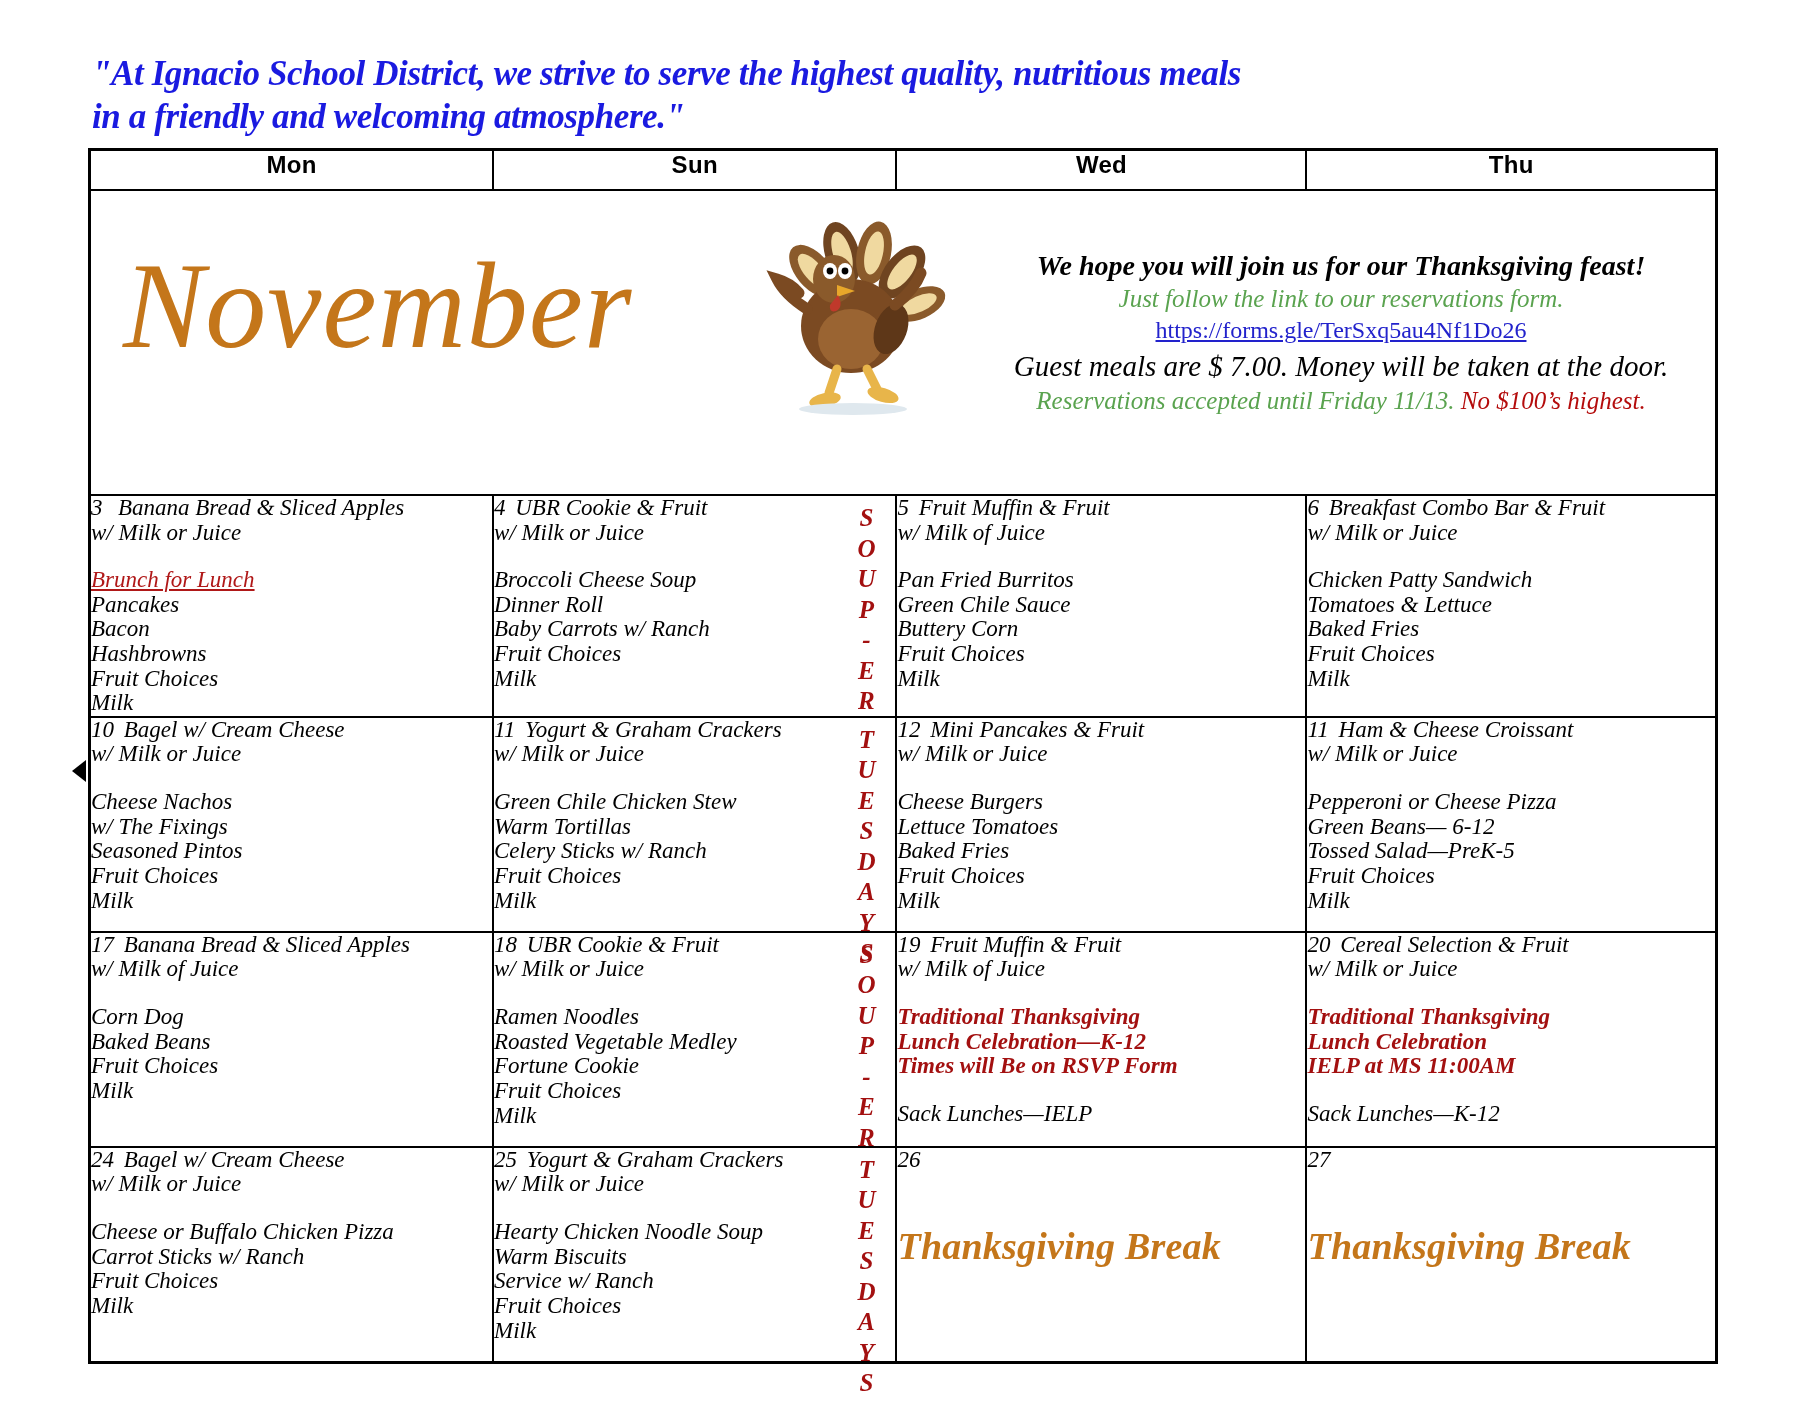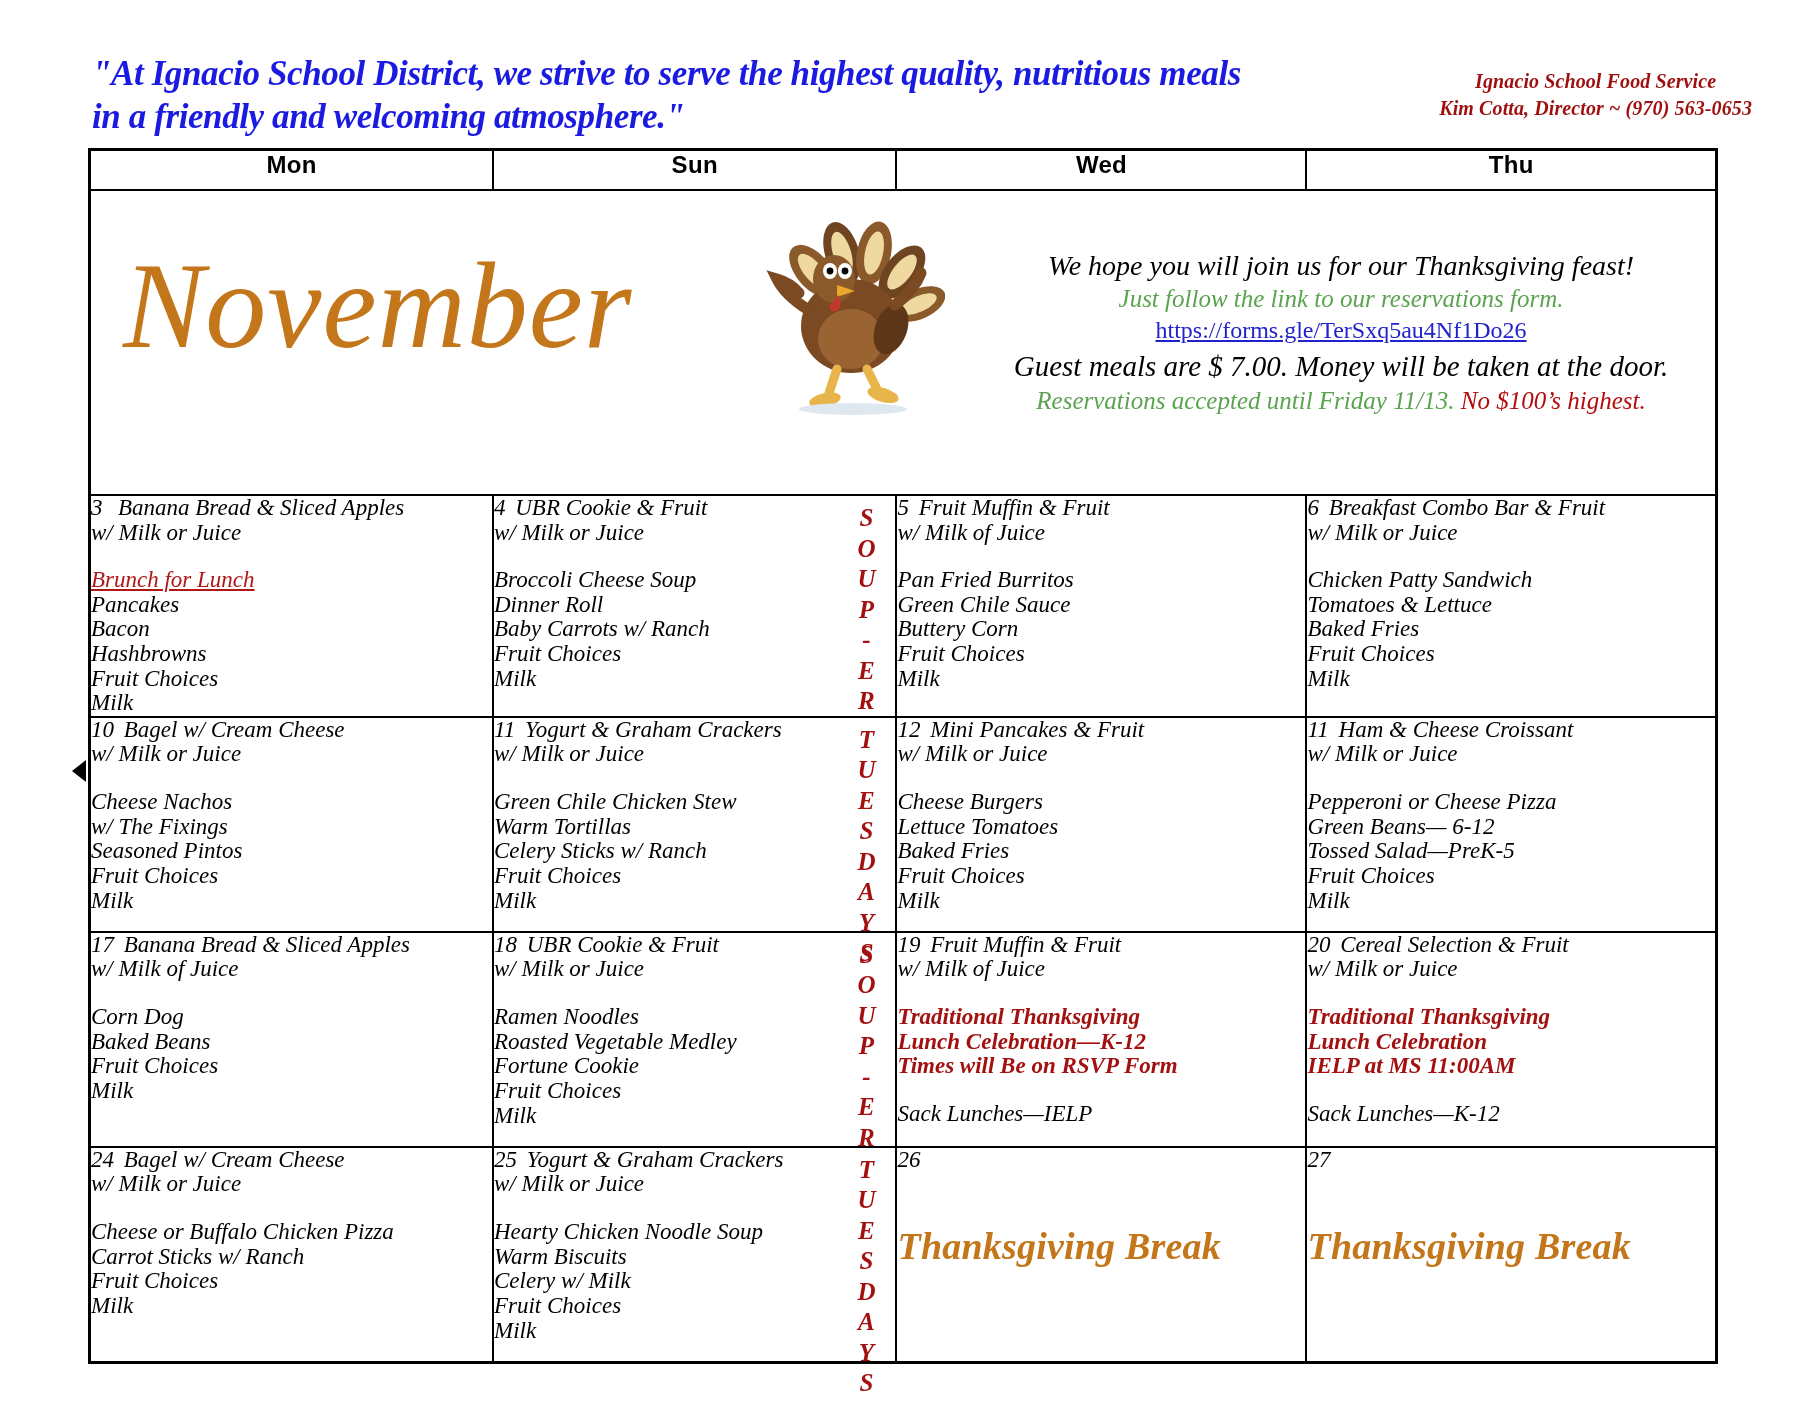--- a/index.html
+++ b/index.html
@@ -126,20 +126,21 @@
     top: 58px;
     width: 700px;
     text-align: center;
     font-family: "Liberation Serif", "DejaVu Serif", serif;
     font-style: italic;
   }
   .feast-line1 {
     font-size: 28px;
     color: #000;
     line-height: 1.22;
+    font-weight: bold;
   }
   .feast-line2 {
     font-size: 25px;
     color: #5aa34f;
     line-height: 1.28;
   }
   .feast-link {
     font-size: 24px;
     color: #2222cc;
     text-decoration: underline;
@@ -223,24 +224,20 @@
     border-right: 14px solid #000;
   }
 </style>
 </head>
 <body>
 
 <div class="page">
 
   <div class="header">
     <div class="mission-statement">"At Ignacio School District, we strive to serve the highest quality, nutritious meals in a friendly and welcoming atmosphere."</div>
-    <div class="contact-block">
-      <div>Ignacio School Food Service</div>
-      <div>Kim Cotta, Director ~ (970) 563-0653</div>
-    </div>
   </div>
 
   <div class="left-marker"></div>
 
   <table class="calendar">
     <colgroup>
       <col class="c-mon">
         <col class="c-tue">
         <col class="c-wed">
         <col class="c-thu">
@@ -473,21 +470,21 @@
             <div class="lunch-line">Carrot Sticks w/ Ranch</div>
             <div class="lunch-line">Fruit Choices</div>
             <div class="lunch-line">Milk</div>
           </td>
           <td class="day-cell">
             <div class="breakfast-line"><span class="bk-num">25</span><span>&nbsp;Yogurt &amp; Graham Crackers</span></div>
             <div>w/ Milk or Juice</div>
             <div class="gap"></div>
             <div class="lunch-line">Hearty Chicken Noodle Soup</div>
             <div class="lunch-line">Warm Biscuits</div>
-            <div class="lunch-line">Celery w/ Milk</div>
+            <div class="lunch-line">Service w/ Ranch</div>
             <div class="lunch-line">Fruit Choices</div>
             <div class="lunch-line">Milk</div>
             <div class="vertical-word">
               <span>T</span>
               <span>U</span>
               <span>E</span>
               <span>S</span>
               <span>D</span>
               <span>A</span>
               <span>Y</span>

